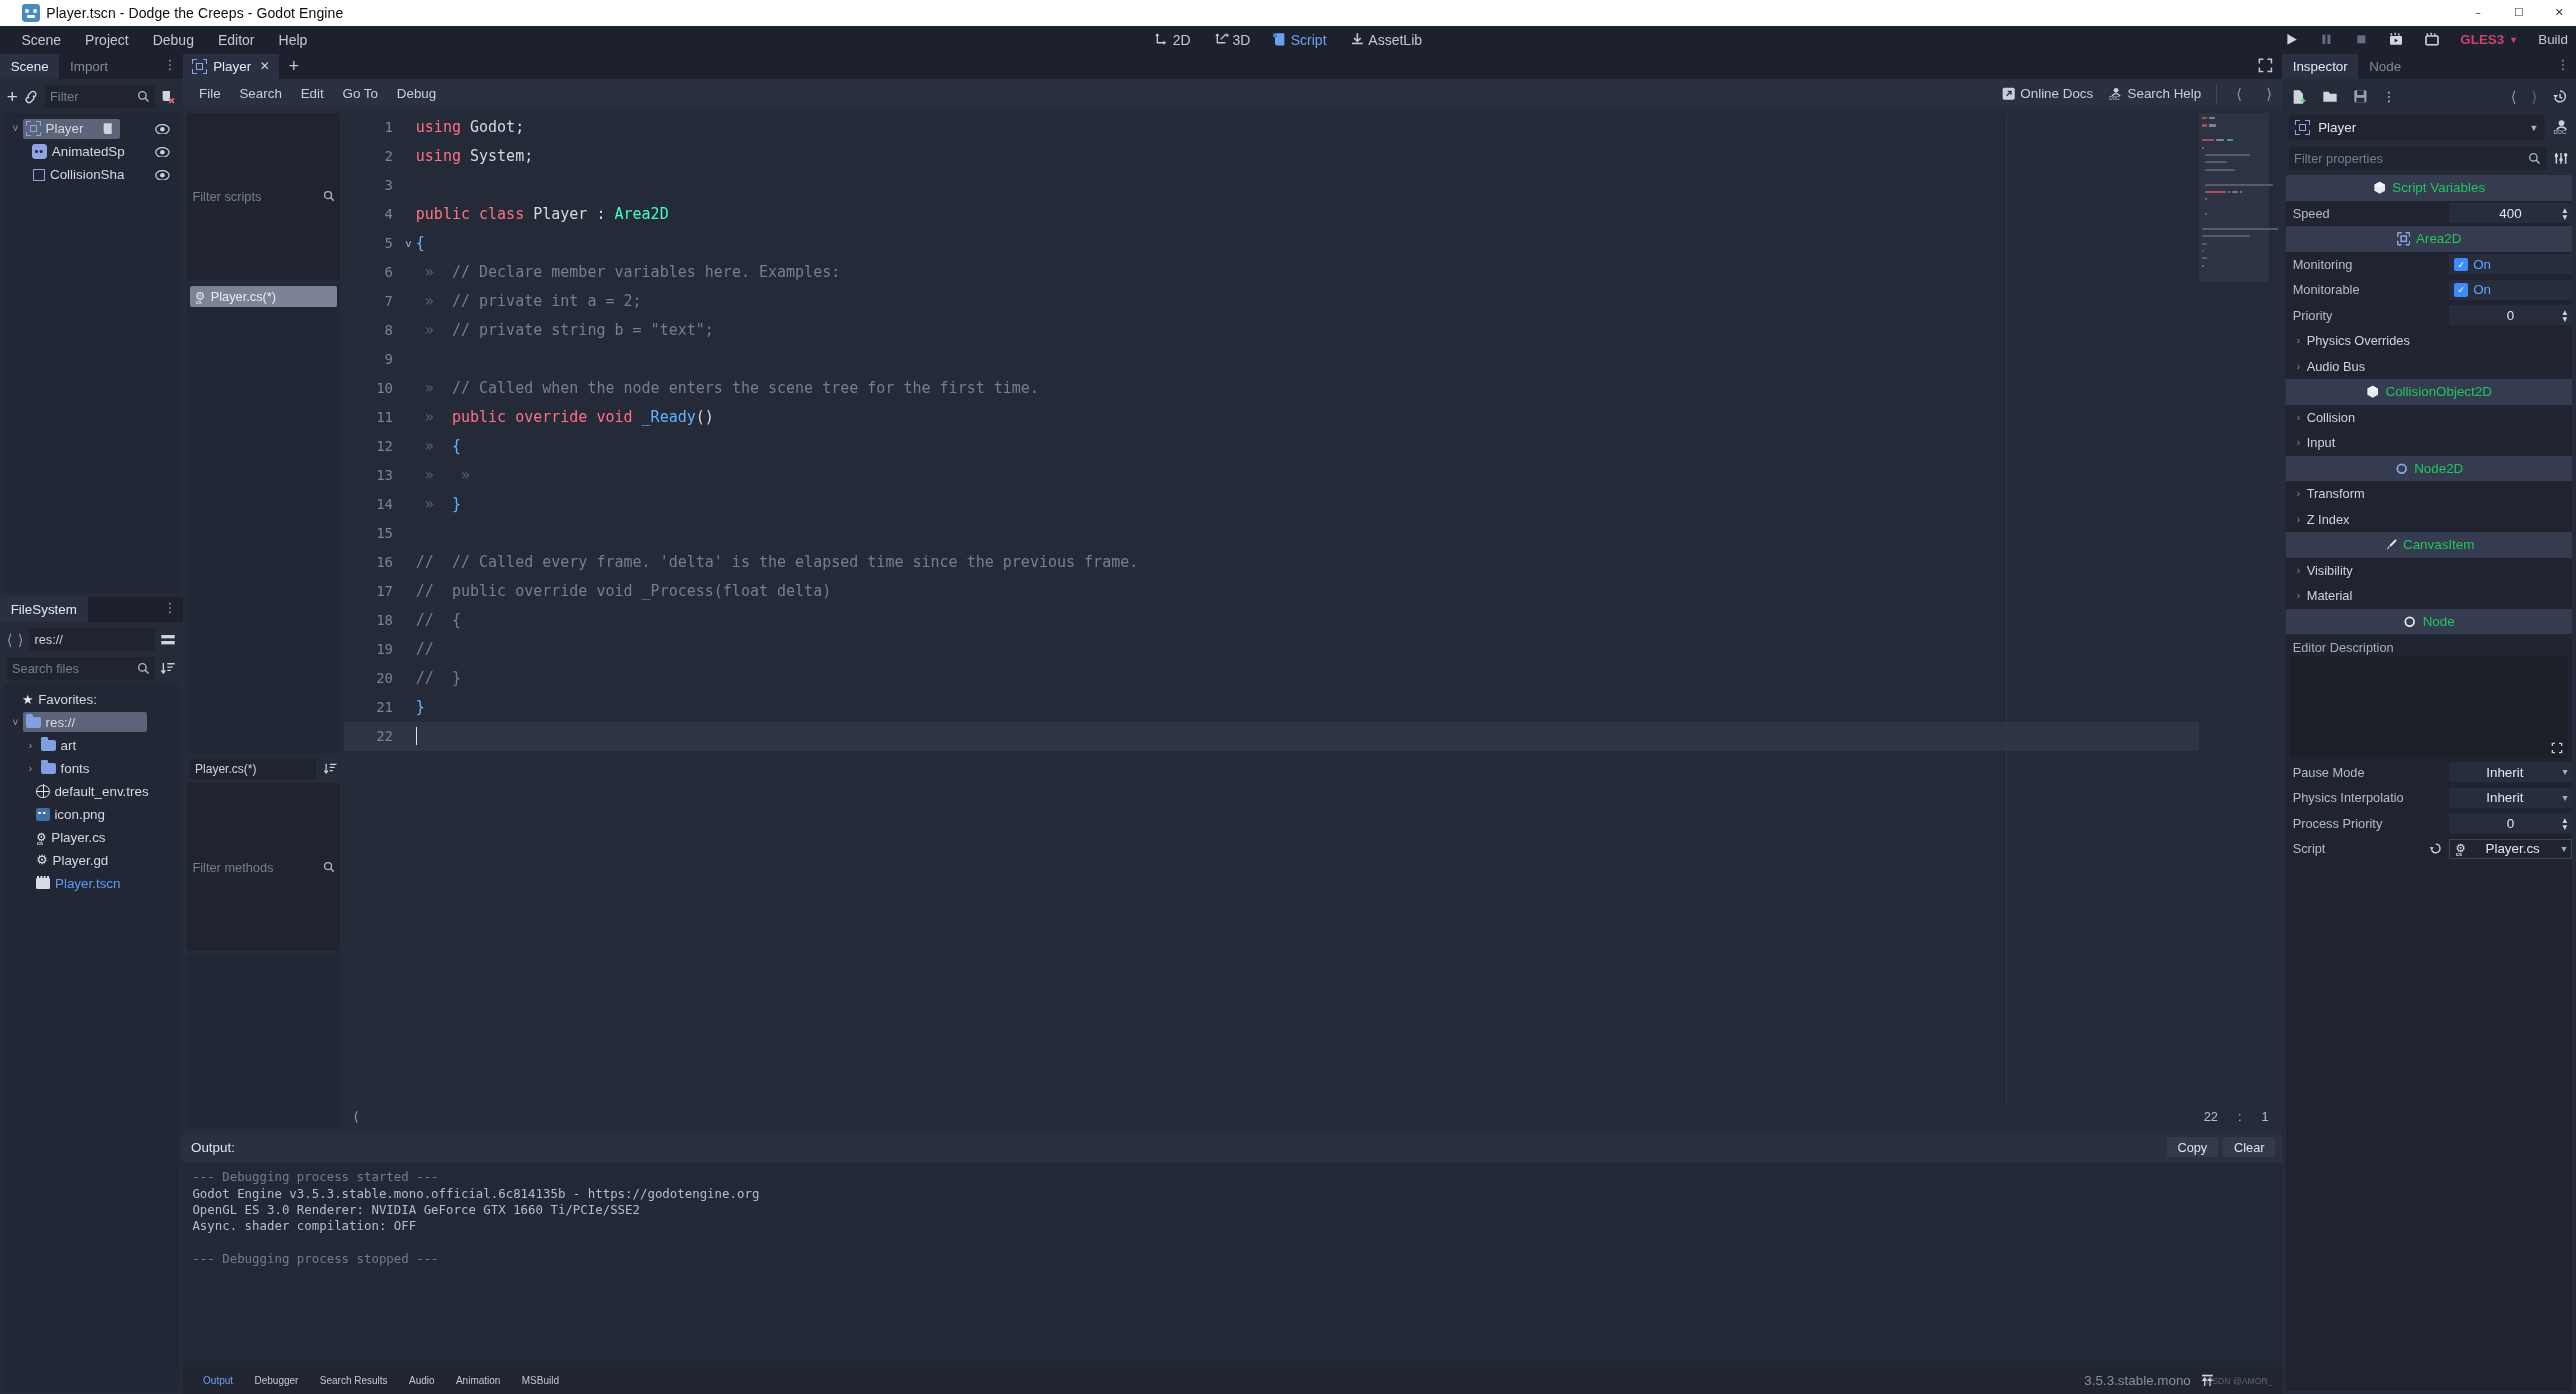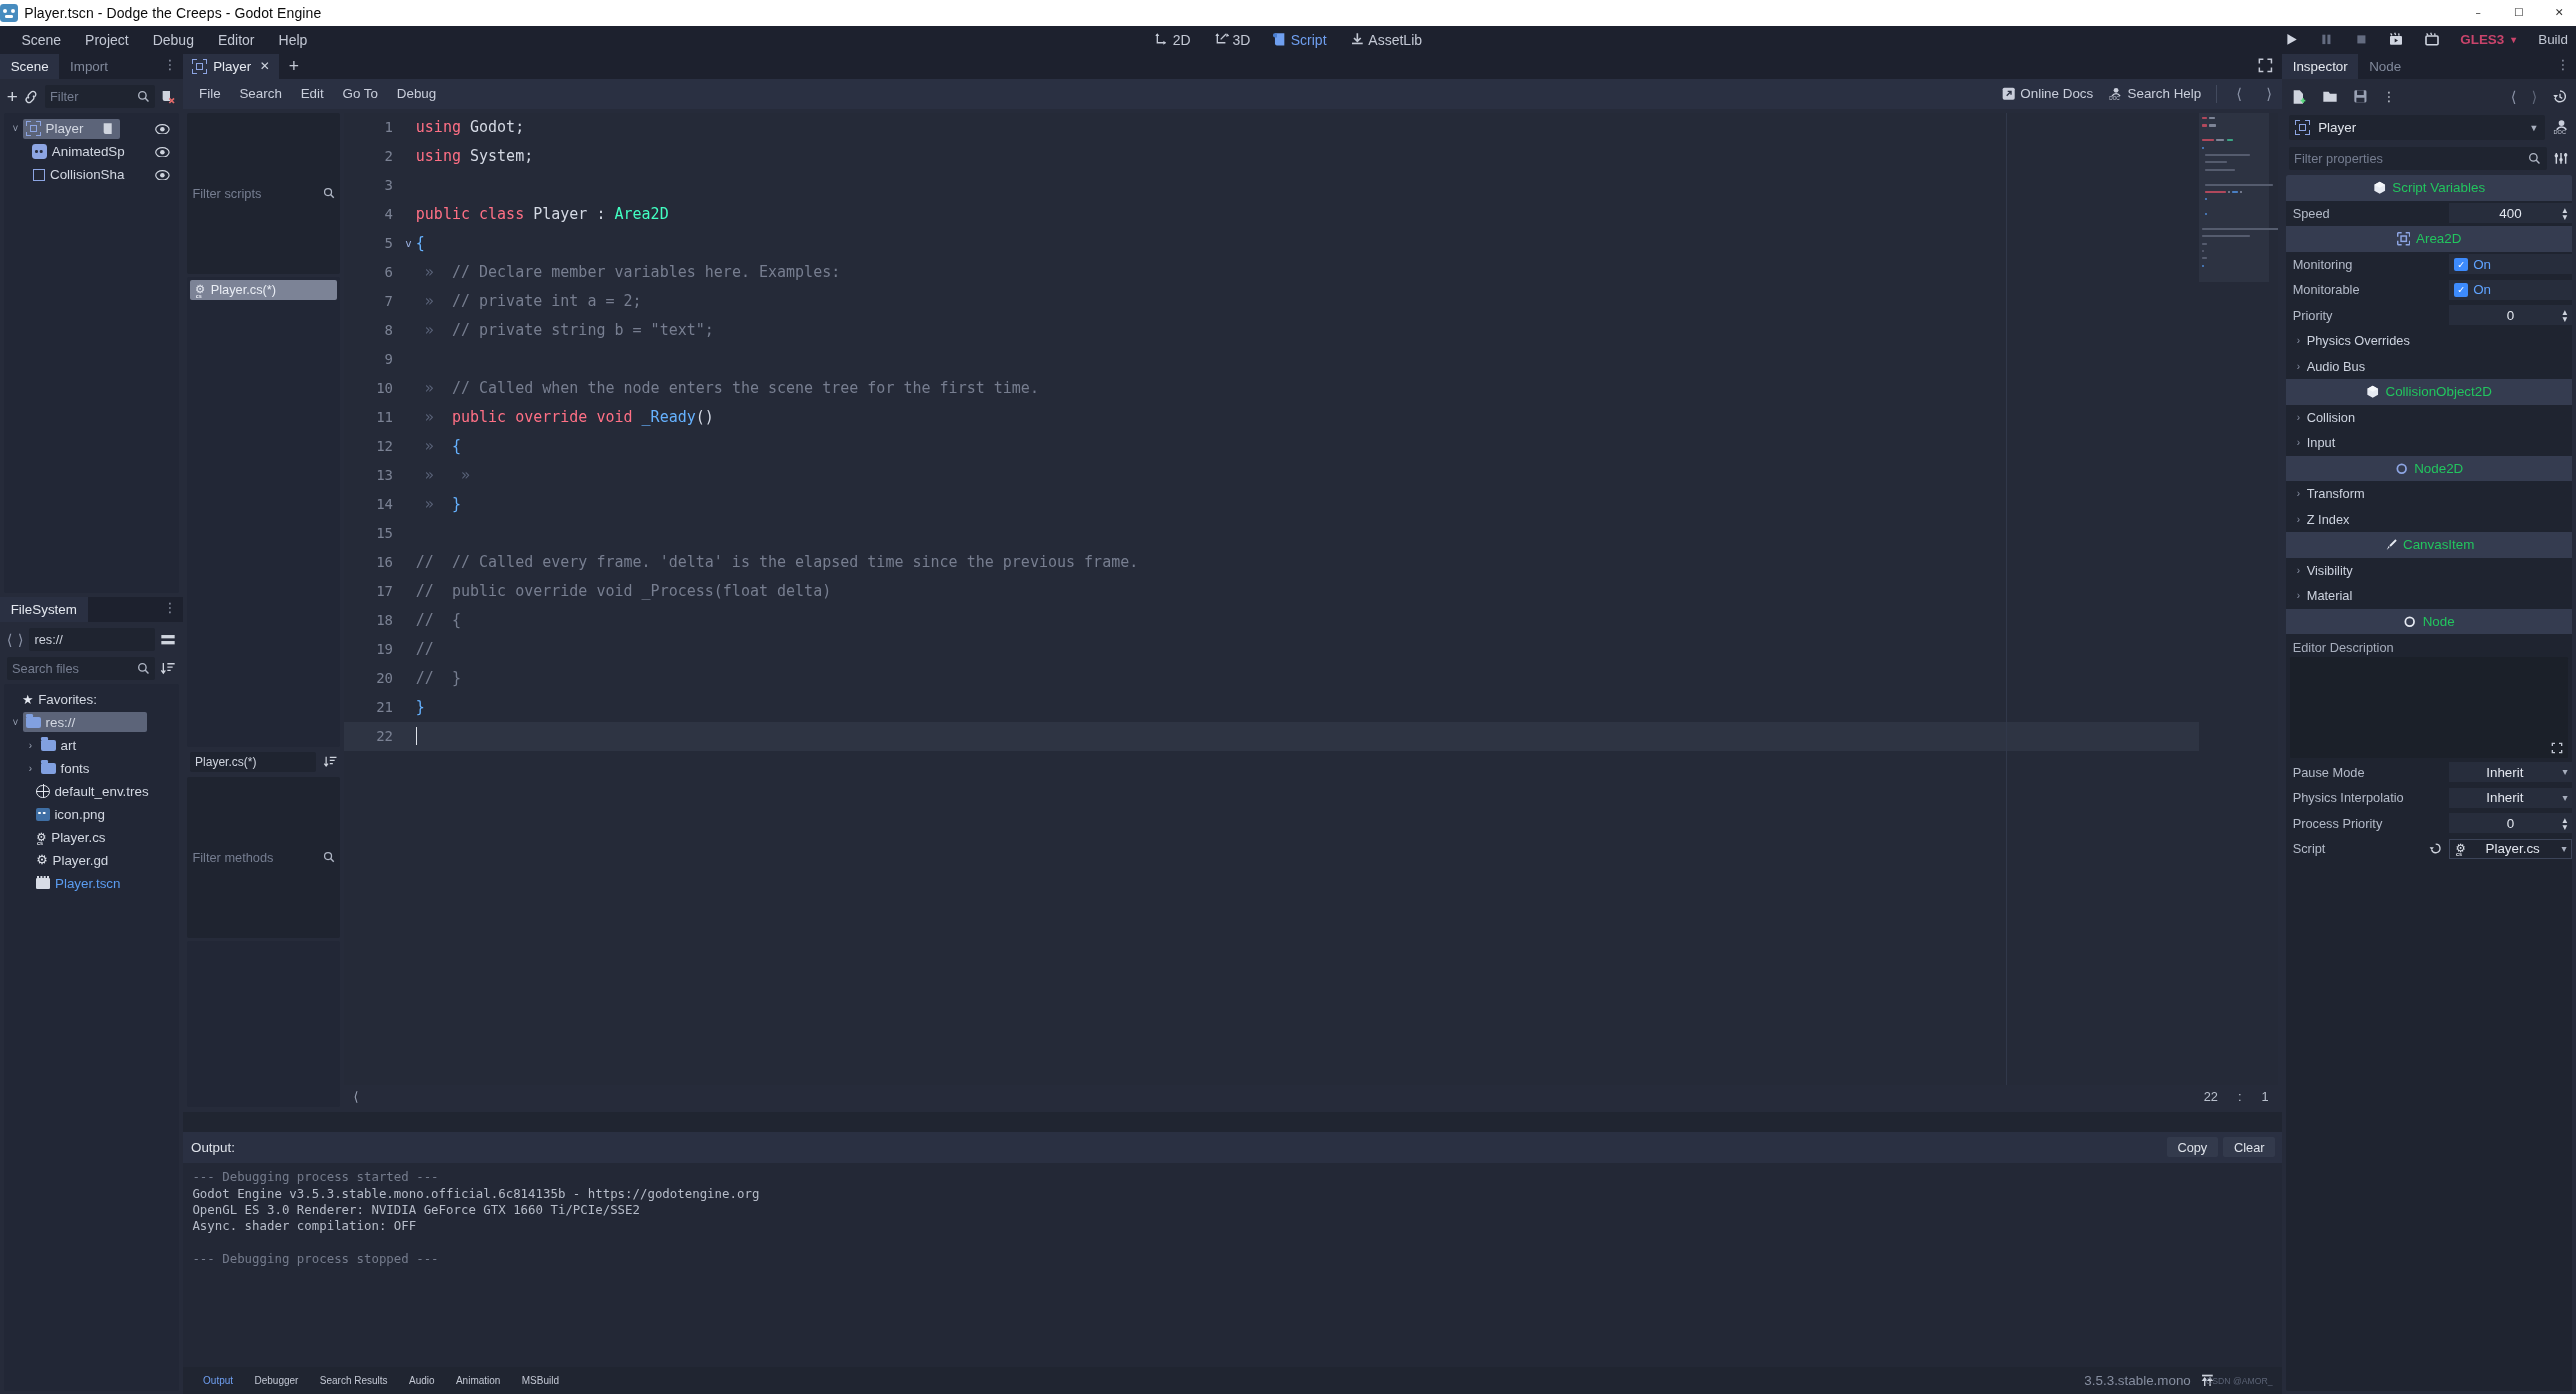--- a/index.html
+++ b/index.html
@@ -6,21 +6,21 @@
   html,body { background:#fff; }
   body {
     width:2576px; height:1394px;
     font-family:"Liberation Sans", sans-serif;
     overflow:hidden;
     -webkit-font-smoothing:antialiased;
   }
   
   #titlebar {
     height:25.5px; background:#ffffff; display:flex; align-items:center;
-    padding-left:0; gap:6.7px; position:relative;
+    padding-left:22px; gap:6.7px; position:relative;
   }
   #titlebar .tb-title { font-size:14px; color:#0b0b0b; letter-spacing:0.1px;}
   .godot-logo {
     width:17.5px;height:17.5px;border-radius:3.4px;
     background:#478cbf; position:relative; flex:none;
   }
   .godot-logo:before{
     content:""; position:absolute; left:2.7px; top:4.7px; width:4px;height:4px;
     border-radius:50%; background:#fff;
     box-shadow:8px 0 0 #fff;
@@ -131,21 +131,21 @@
   .pn { color:#d4d9e4;}
   .caret { display:inline-block; width:1.3px; height:18px; background:#dfe3ea; vertical-align:middle;}
   #vline { position:absolute; top:0; bottom:0; width:0.7px; background:#31384a;}
   #minimap { position:absolute; right:0; top:0; bottom:0; width:79px; background:#252a38; }
   #minimap .mmview { position:absolute; left:0; right:9.4px; top:0; height:169px; background:#2d3342;}
   #minimap .mline { position:absolute; height:2.7px; border-radius:0.7px;}
   #editor-hscroll { height:23px; background:#262b3a; display:flex; align-items:center; justify-content:space-between; padding:0 9.4px; font-size:12.8px; color:#9aa2b4;}
   #editor-hscroll .lc { display:flex; gap:20px; color:#b9c0cd;}
 
   
-  #outpanel { height:235px; flex:none; background:#262b3a; display:flex; flex-direction:column;margin-top:20px;}
+  #outpanel { height:235px; flex:none; background:#262b3a; display:flex; flex-direction:column;}
   #out-head { height:31px; background:#2a3042; display:flex; align-items:center; padding:0 8px; font-size:13.4px; color:#dfe3ea; position:relative;}
   #out-head .btns { position:absolute; right:6.7px; display:flex; gap:5.4px;}
   #out-head .btns span { background:#333a4c; border-radius:2px; padding:2.7px 10.7px; font-size:12.8px; color:#dfe3ea;}
   #out-body { flex:1; background:#232836; padding:6.7px 9.4px; font-family:"DejaVu Sans Mono", monospace; font-size:12.4px; line-height:1.32;}
   .ol { color:#b6bcc9; white-space:pre;}
   .ol.dim { color:#757c8d;}
 
   #botbar { height:28px; background:#202531; display:flex; align-items:center; padding-left:9.4px; gap:0; position:relative;}
   #botbar .bt { font-size:10px; color:#c3c8d4; padding:0 10.7px;}
   #botbar .bt.active { color:#6f9ff0;}

